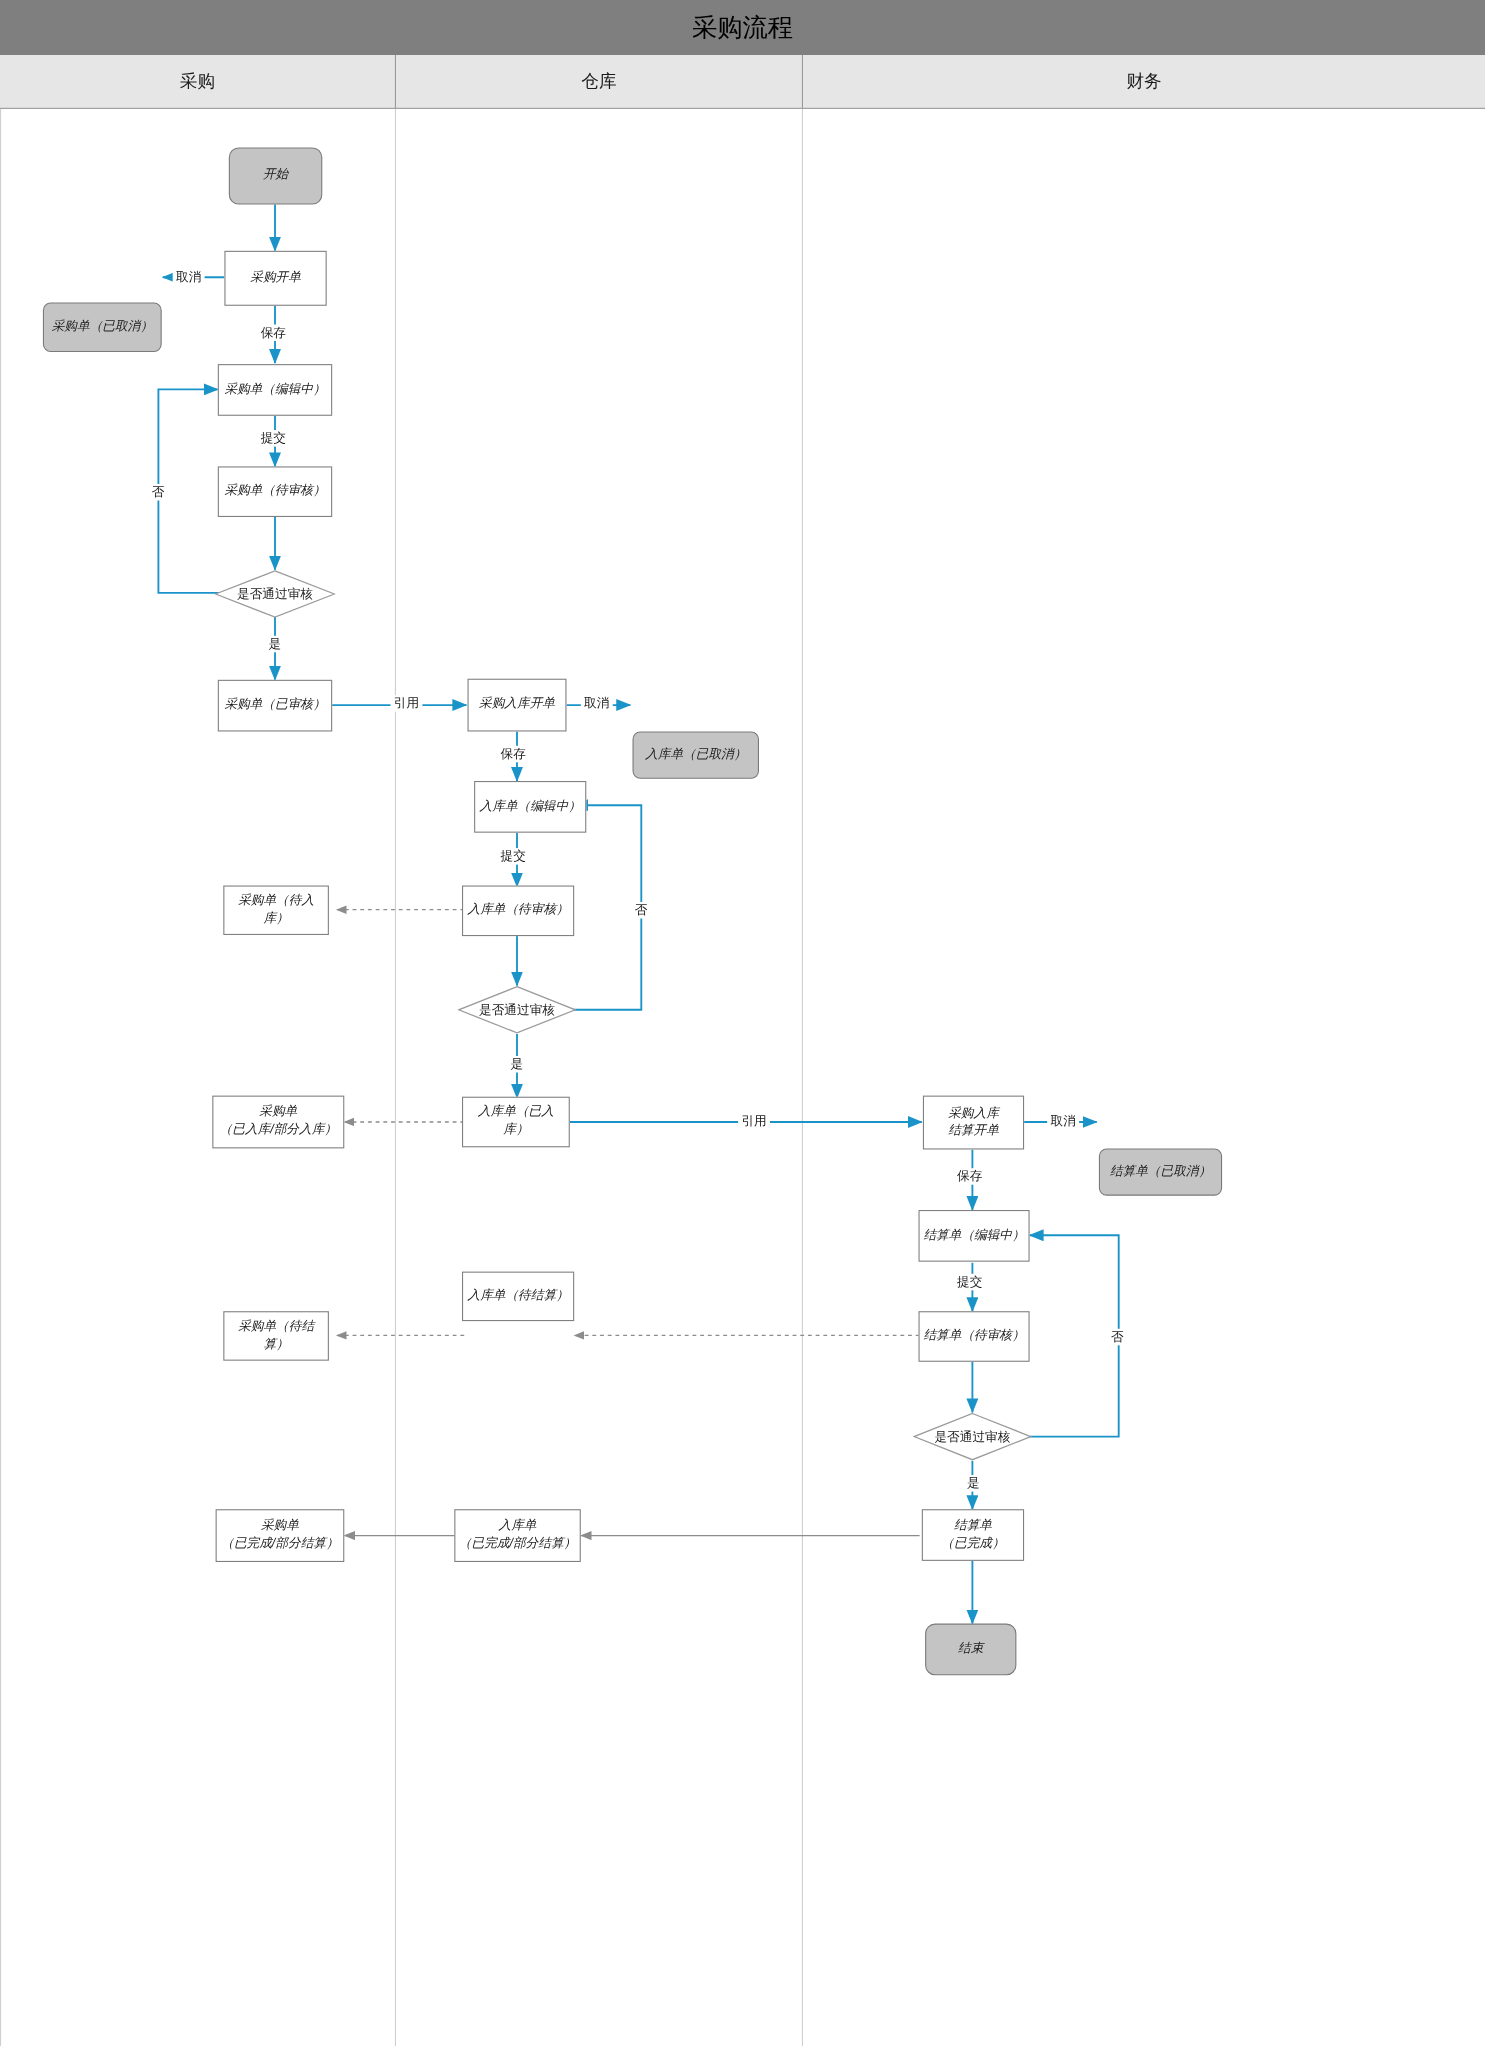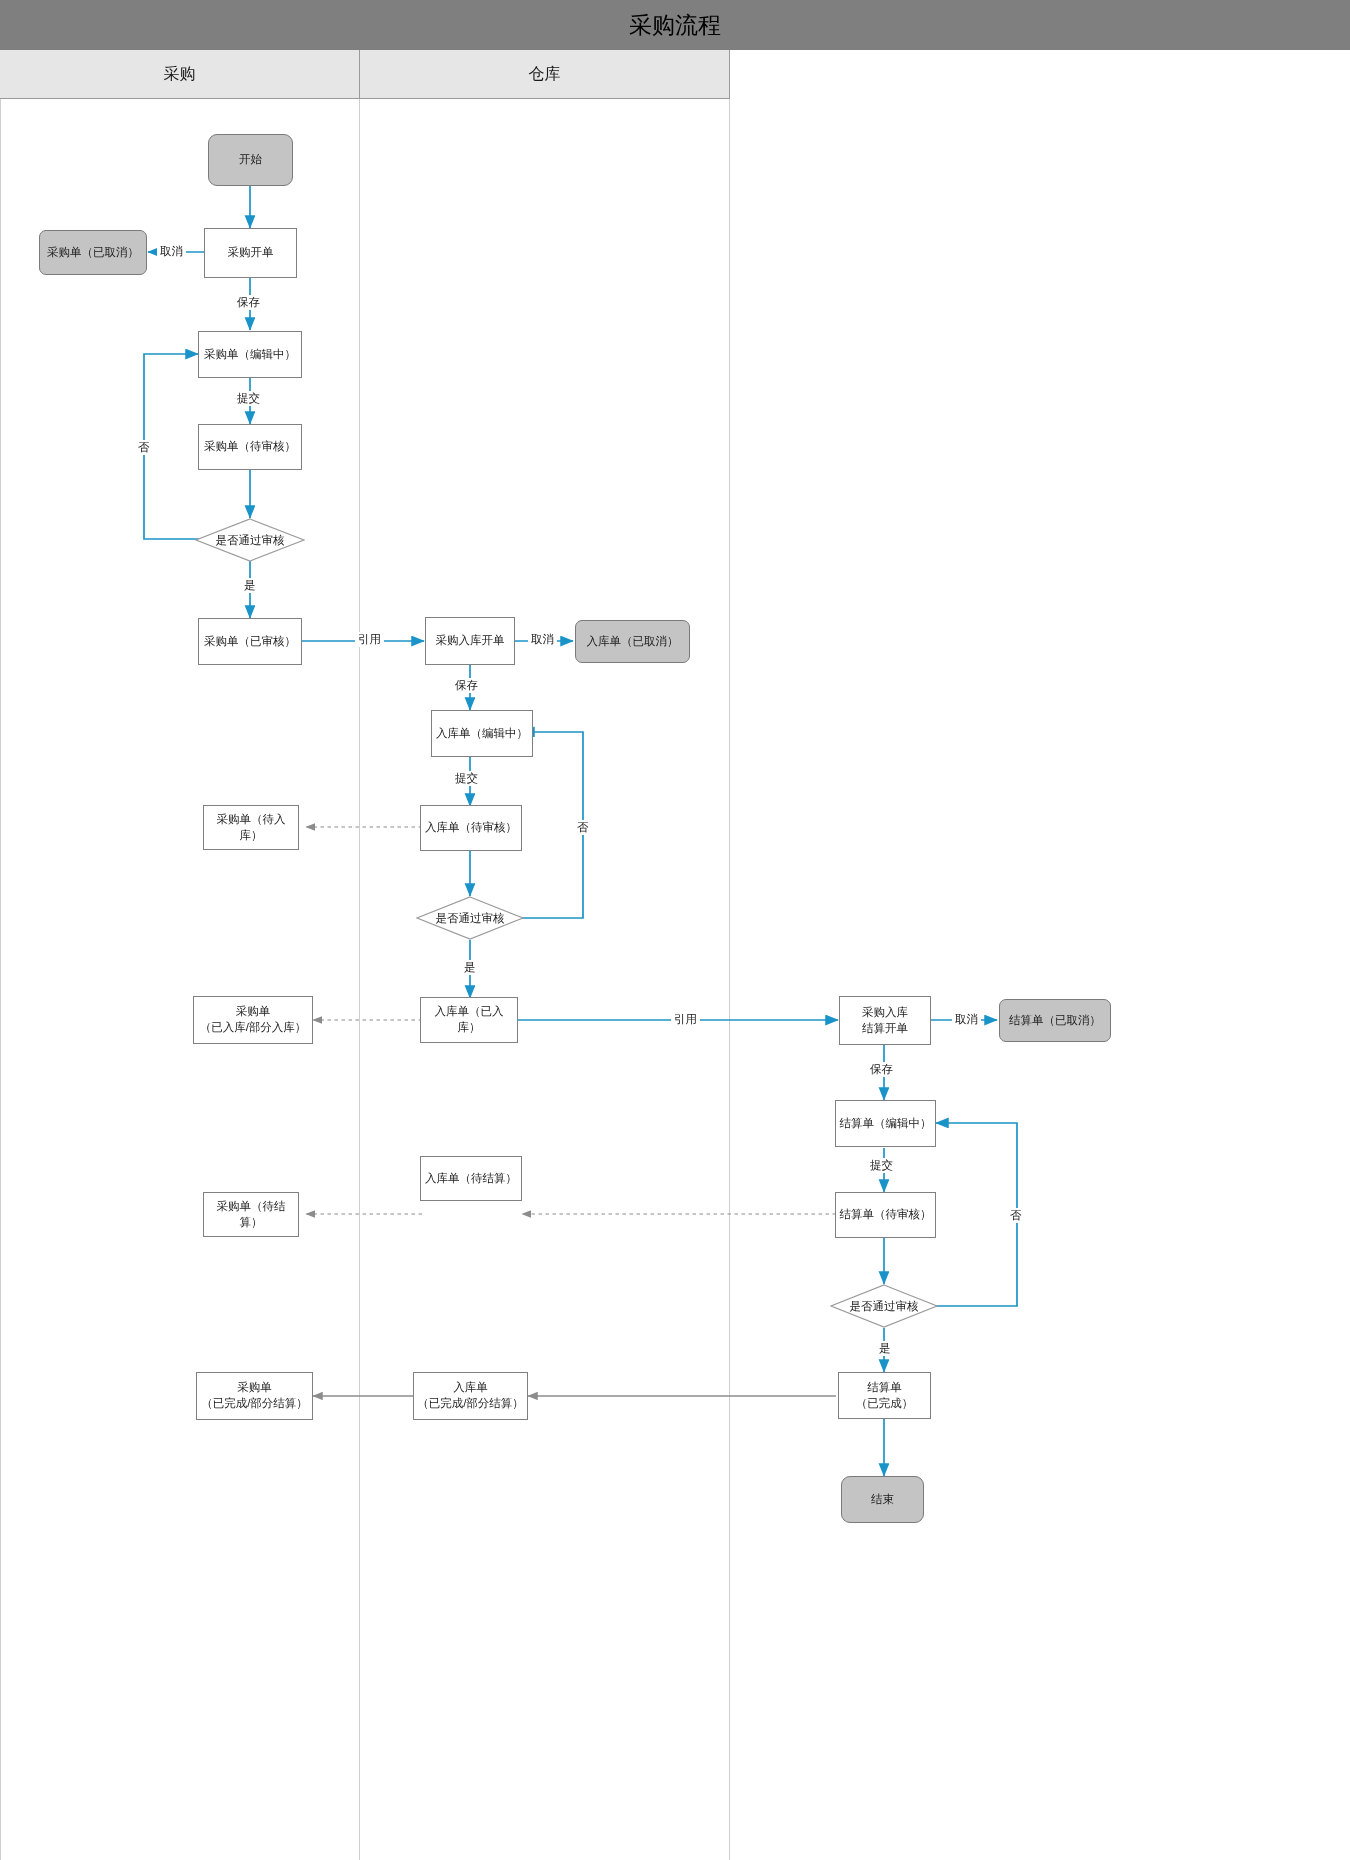--- a/index.html
+++ b/index.html
@@ -62,30 +62,32 @@
     align-items: center;
     justify-content: center;
     text-align: center;
     font-size: 11.5px;
     line-height: 1.35;
     color: #1a1a1a;
     background: #ffffff;
     border: 1px solid #808080;
     padding: 2px 3px;
     white-space: pre-line;
+    font-style: italic;
   }
   .node.terminator {
     background: #c4c4c4;
     border: 1px solid #7a7a7a;
     border-radius: 9px;
   }
   .node.cancelled {
     background: #c4c4c4;
     border: 1px solid #7a7a7a;
     border-radius: 7px;
+    margin-top: 45px;
   }
   .diamond-wrap {
     position: absolute;
   }
   .diamond-wrap svg { display: block; }
   .diamond-label {
     position: absolute;
     left: 0; top: 0;
     width: 100%; height: 100%;
     display: flex;
@@ -114,20 +116,21 @@
 </style>
 </head>
 <body>
 
 <div id="page">
 
   <div class="title-bar">采购流程</div>
 
   <div class="lane-head" style="left:360px;width:370px;">仓库</div>
   <div class="lane-head" style="left:0px;width:360px;">采购</div>
+  <div class="lane-head" style="left:730px;width:620px;border-right:none;">财务</div>
 
   <div class="lane-body first" style="left:0px;width:360px;"></div>
   <div class="lane-body" style="left:360px;width:370px;"></div>
   <div class="lane-body last" style="left:730px;width:620px;border-right:none;"></div>
 
   <svg id="edges" viewBox="0 0 1350 1860" xmlns="http://www.w3.org/2000/svg">
     <defs>
       <marker id="ah" markerWidth="9" markerHeight="9" refX="7.5" refY="3.2" orient="auto">
         <path d="M0,0 L8,3.2 L0,6.4 z" fill="#1a94c8"></path>
       </marker>

